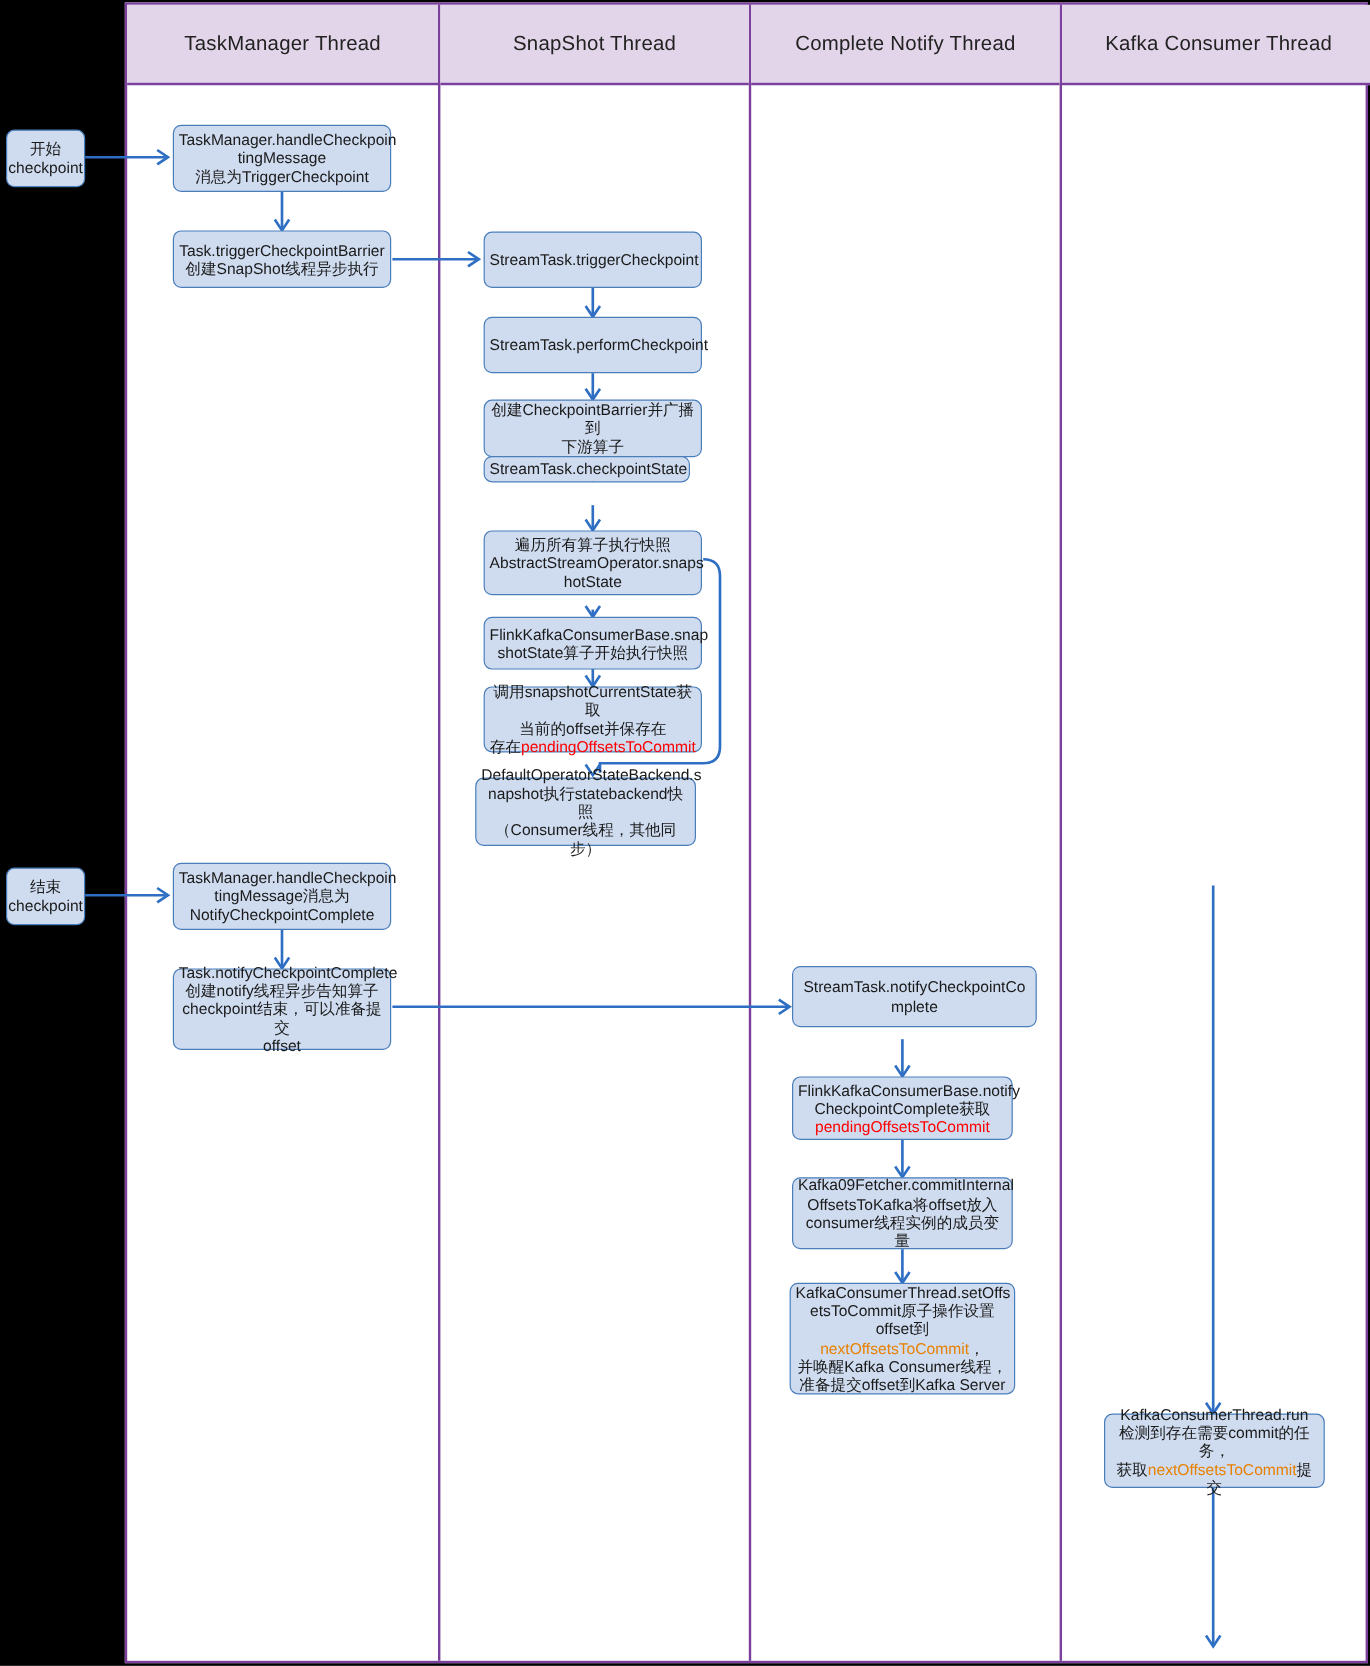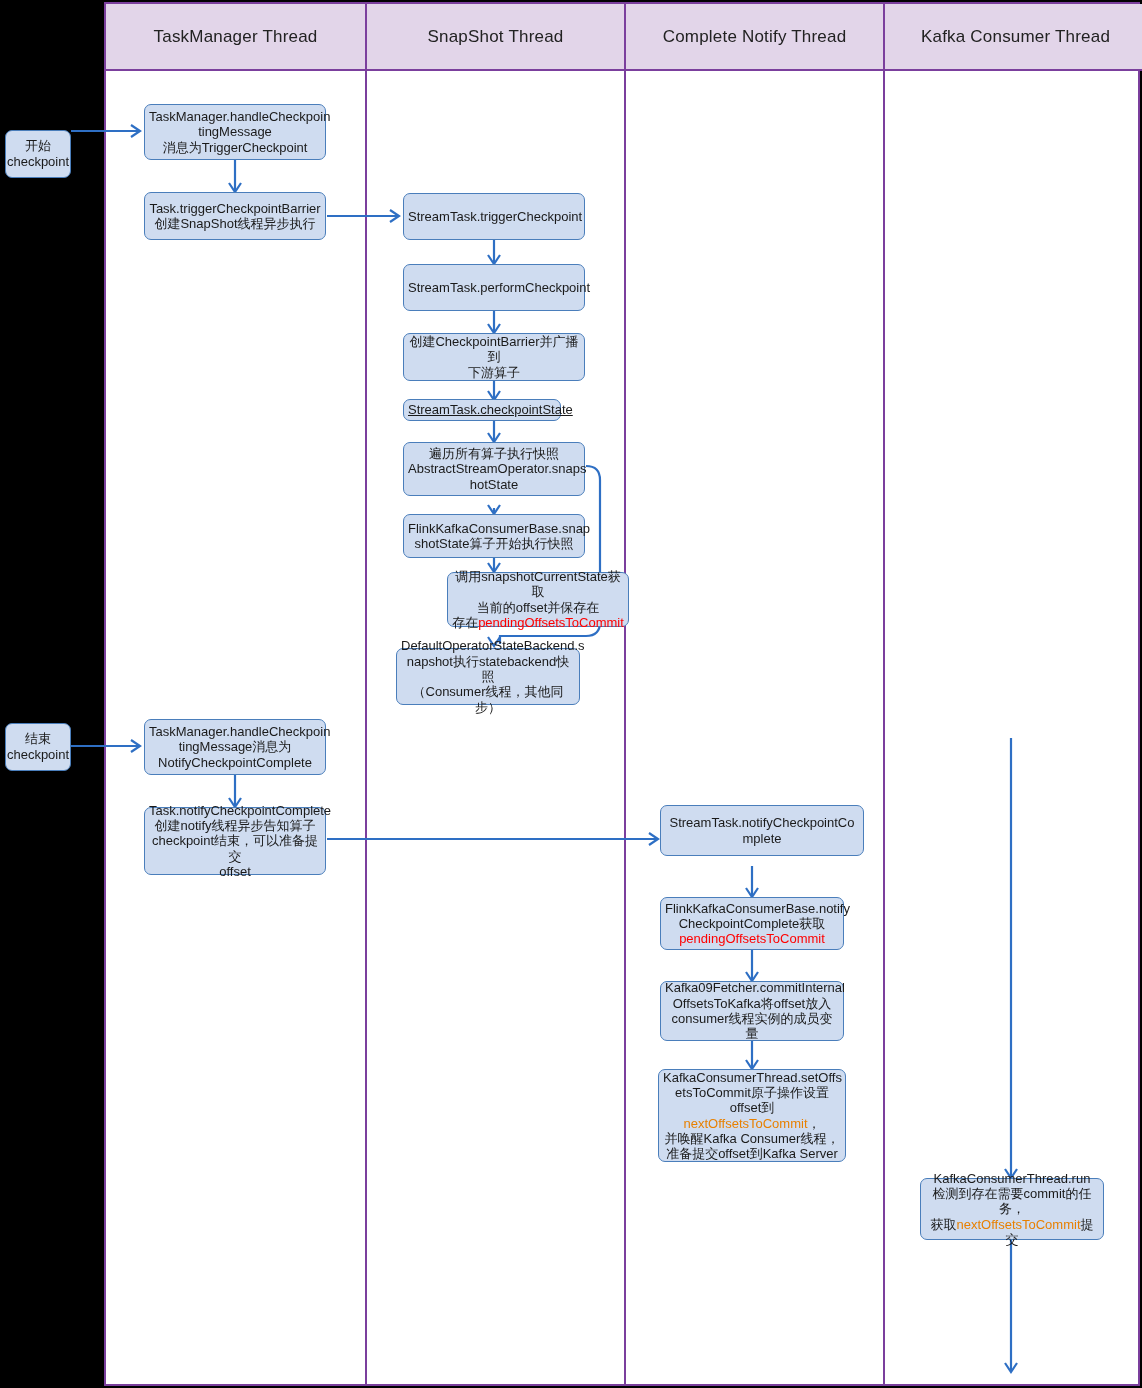--- a/index.html
+++ b/index.html
@@ -180,21 +180,21 @@
     <path class="ar" d="M746,1060 L752,1069 L758,1060"></path>
 
     <path class="ln" d="M1011,738 L1011,1176"></path>
     <path class="ar" d="M1005,1169 L1011,1178 L1017,1169"></path>
 
     <path class="ln" d="M1011,1240 L1011,1370"></path>
     <path class="ar" d="M1005,1363 L1011,1372 L1017,1363"></path>
   </svg>
 </div>
 
-<div class="term" style="left:5px; top:108px; width:66px; height:48px;margin-top:22px;">
+<div class="term" style="left:5px; top:108px; width:66px; height:48px;">
   <span class="txt">
     <span>开始</span><br>
     <span>checkpoint</span>
   </span>
 </div>
 
 <div class="term" style="left:5px; top:723px; width:66px; height:48px;">
   <span class="txt">
     <span>结束</span><br>
     <span>checkpoint</span>
@@ -245,42 +245,42 @@
   </span>
 </div>
 
 <div class="node" style="left:403px; top:333px; width:182px; height:48px;">
   <span class="txt">
     <span>创建CheckpointBarrier并广播到</span><br>
     <span>下游算子</span>
   </span>
 </div>
 
-<div class="node" style="left:403px; top:399px; width:158px; height:22px;text-decoration:underline;">
+<div class="node" style="left:403px; top:380px; width:172px; height:22px;">
   <span class="txt">
     <span>StreamTask.checkpointState</span>
   </span>
 </div>
 
 <div class="node" style="left:403px; top:442px; width:182px; height:54px;">
   <span class="txt">
     <span>遍历所有算子执行快照</span><br>
     <span>AbstractStreamOperator.snaps</span><br>
     <span>hotState</span>
   </span>
 </div>
 
 <div class="node" style="left:403px; top:514px; width:182px; height:44px;text-align:center;">
   <span class="txt">
     <span>FlinkKafkaConsumerBase.snap</span><br>
     <span>shotState算子开始执行快照</span>
   </span>
 </div>
 
-<div class="node" style="left:403px; top:572px; width:182px; height:55px;margin-left:44px;">
+<div class="node" style="left:403px; top:572px; width:182px; height:55px;">
   <span class="txt">
     <span>调用snapshotCurrentState获取</span><br>
     <span>当前的offset并保存在</span><br>
     <span><span>存在</span><span class="hl-red">pendingOffsetsToCommit</span></span>
   </span>
 </div>
 
 <div class="node" style="left:396px; top:648px; width:184px; height:57px;">
   <span class="txt">
     <span>DefaultOperatorStateBackend.s</span><br>

